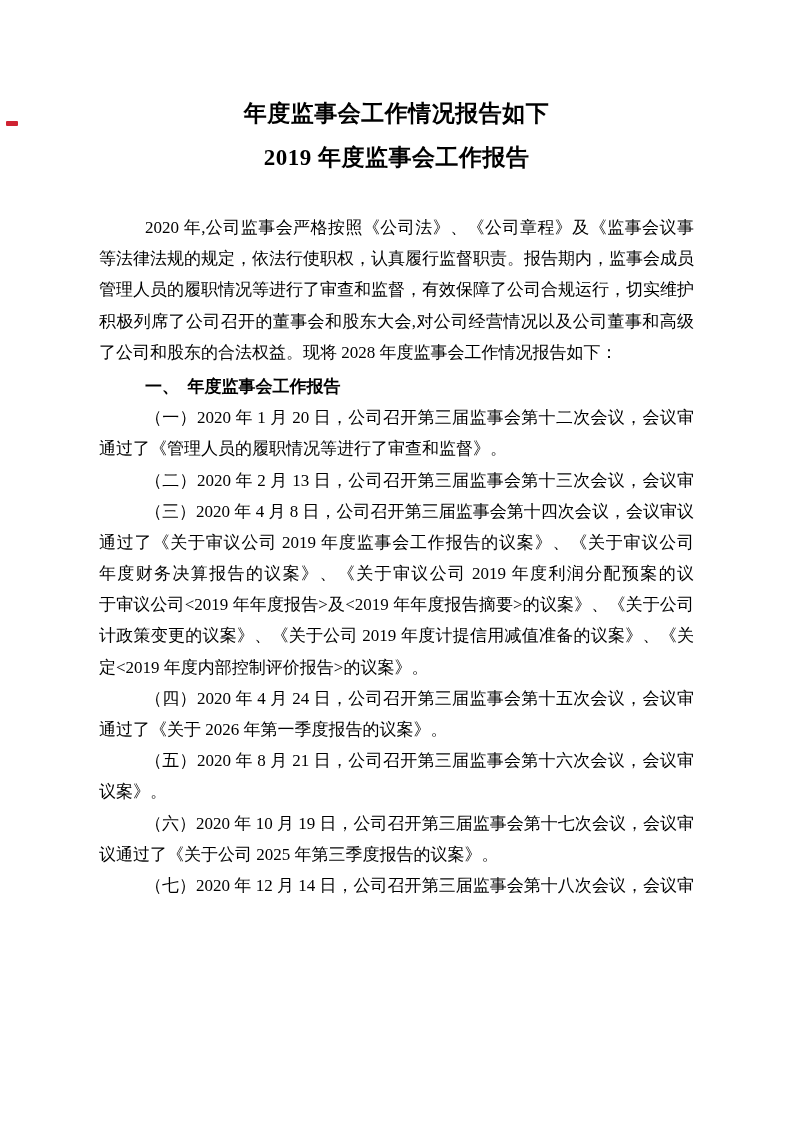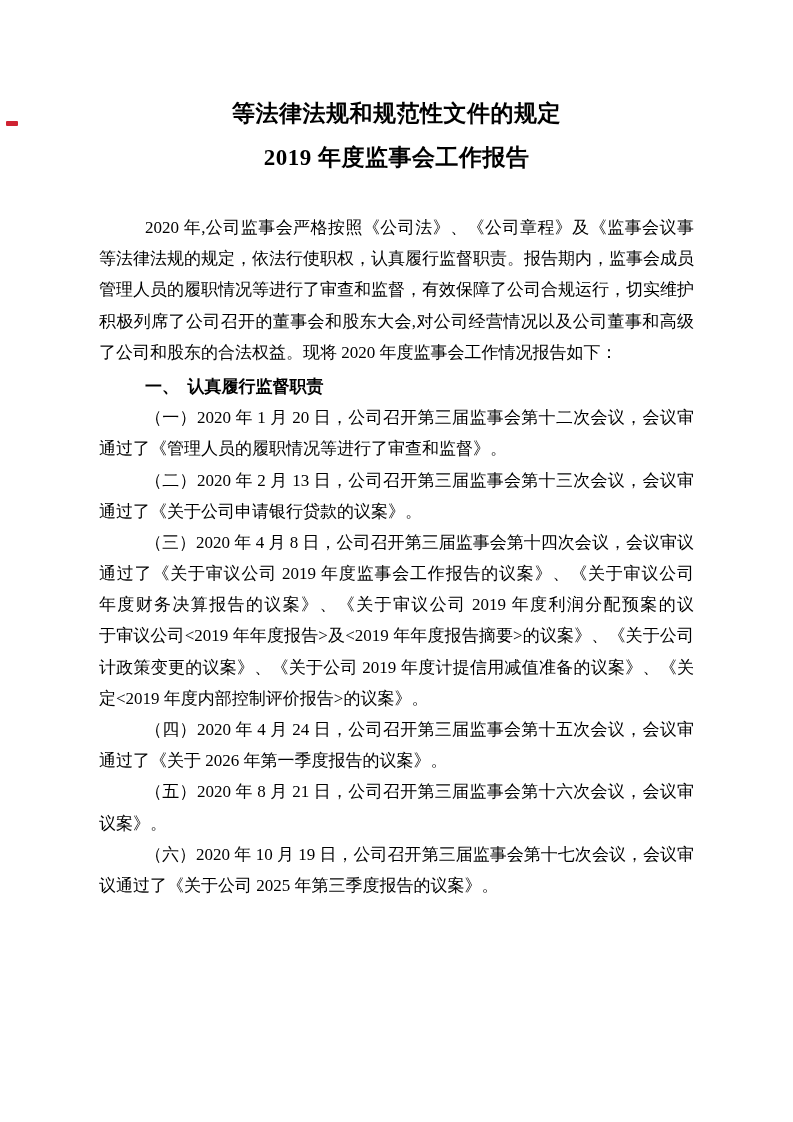--- a/index.html
+++ b/index.html
@@ -48,40 +48,39 @@
   }
   .jline { text-align-last: justify; }
   .lline { text-align-last: left; }
   .first { text-indent: 46px; }
 </style>
 </head>
 <body style="background: rgb(255, 255, 255); color: rgb(0, 0, 0);">
 
 <div class="page">
   <div class="red-mark" style="background: rgb(207, 35, 50);"></div>
-  <div class="doc-title first-title">等法律法规和规范性文件的规定</div>
+  <div class="doc-title first-title">年度监事会工作情况报告如下</div>
   <div class="doc-title">2019 年度监事会工作报告</div>
   <div class="doc-body" id="doc-body">
       <div class="block paragraph">
         <div class="tline jline first">2020 年,公司监事会严格按照《公司法》、《公司章程》及《监事会议事规则》</div>
         <div class="tline jline">等法律法规的规定，依法行使职权，认真履行监督职责。报告期内，监事会成员</div>
         <div class="tline jline">管理人员的履职情况等进行了审查和监督，有效保障了公司合规运行，切实维护</div>
         <div class="tline jline">积极列席了公司召开的董事会和股东大会,对公司经营情况以及公司董事和高级</div>
-        <div class="tline lline">了公司和股东的合法权益。现将 2020 年度监事会工作情况报告如下：</div>
+        <div class="tline lline">了公司和股东的合法权益。现将 2028 年度监事会工作情况报告如下：</div>
       </div>
       <div class="block heading">
-        <div class="tline lline first">一、 认真履行监督职责</div>
+        <div class="tline lline first">一、 年度监事会工作报告</div>
       </div>
       <div class="block paragraph">
         <div class="tline jline first">（一）2020 年 1 月 20 日，公司召开第三届监事会第十二次会议，会议审议</div>
         <div class="tline lline">通过了《管理人员的履职情况等进行了审查和监督》。</div>
       </div>
       <div class="block paragraph">
         <div class="tline jline first">（二）2020 年 2 月 13 日，公司召开第三届监事会第十三次会议，会议审议</div>
-        <div class="tline lline">通过了《关于公司申请银行贷款的议案》。</div>
       </div>
       <div class="block paragraph">
         <div class="tline jline first">（三）2020 年 4 月 8 日，公司召开第三届监事会第十四次会议，会议审议</div>
         <div class="tline jline">通过了《关于审议公司 2019 年度监事会工作报告的议案》、《关于审议公司 2019</div>
         <div class="tline jline">年度财务决算报告的议案》、《关于审议公司 2019 年度利润分配预案的议案》、《关</div>
         <div class="tline jline">于审议公司&lt;2019 年年度报告&gt;及&lt;2019 年年度报告摘要&gt;的议案》、《关于公司会</div>
         <div class="tline jline">计政策变更的议案》、《关于公司 2019 年度计提信用减值准备的议案》、《关于审</div>
         <div class="tline lline">定&lt;2019 年度内部控制评价报告&gt;的议案》。</div>
       </div>
       <div class="block paragraph">
@@ -89,14 +88,17 @@
         <div class="tline lline">通过了《关于 2026 年第一季度报告的议案》。</div>
       </div>
       <div class="block paragraph">
         <div class="tline jline first">（五）2020 年 8 月 21 日，公司召开第三届监事会第十六次会议，会议审议</div>
         <div class="tline lline">议案》。</div>
       </div>
       <div class="block paragraph">
         <div class="tline jline first">（六）2020 年 10 月 19 日，公司召开第三届监事会第十七次会议，会议审</div>
         <div class="tline lline">议通过了《关于公司 2025 年第三季度报告的议案》。</div>
       </div>
+      <div class="block paragraph">
+        <div class="tline jline first">（七）2020 年 12 月 14 日，公司召开第三届监事会第十八次会议，会议审</div>
+      </div>
     </div>
 </div>
 
 </body></html>

